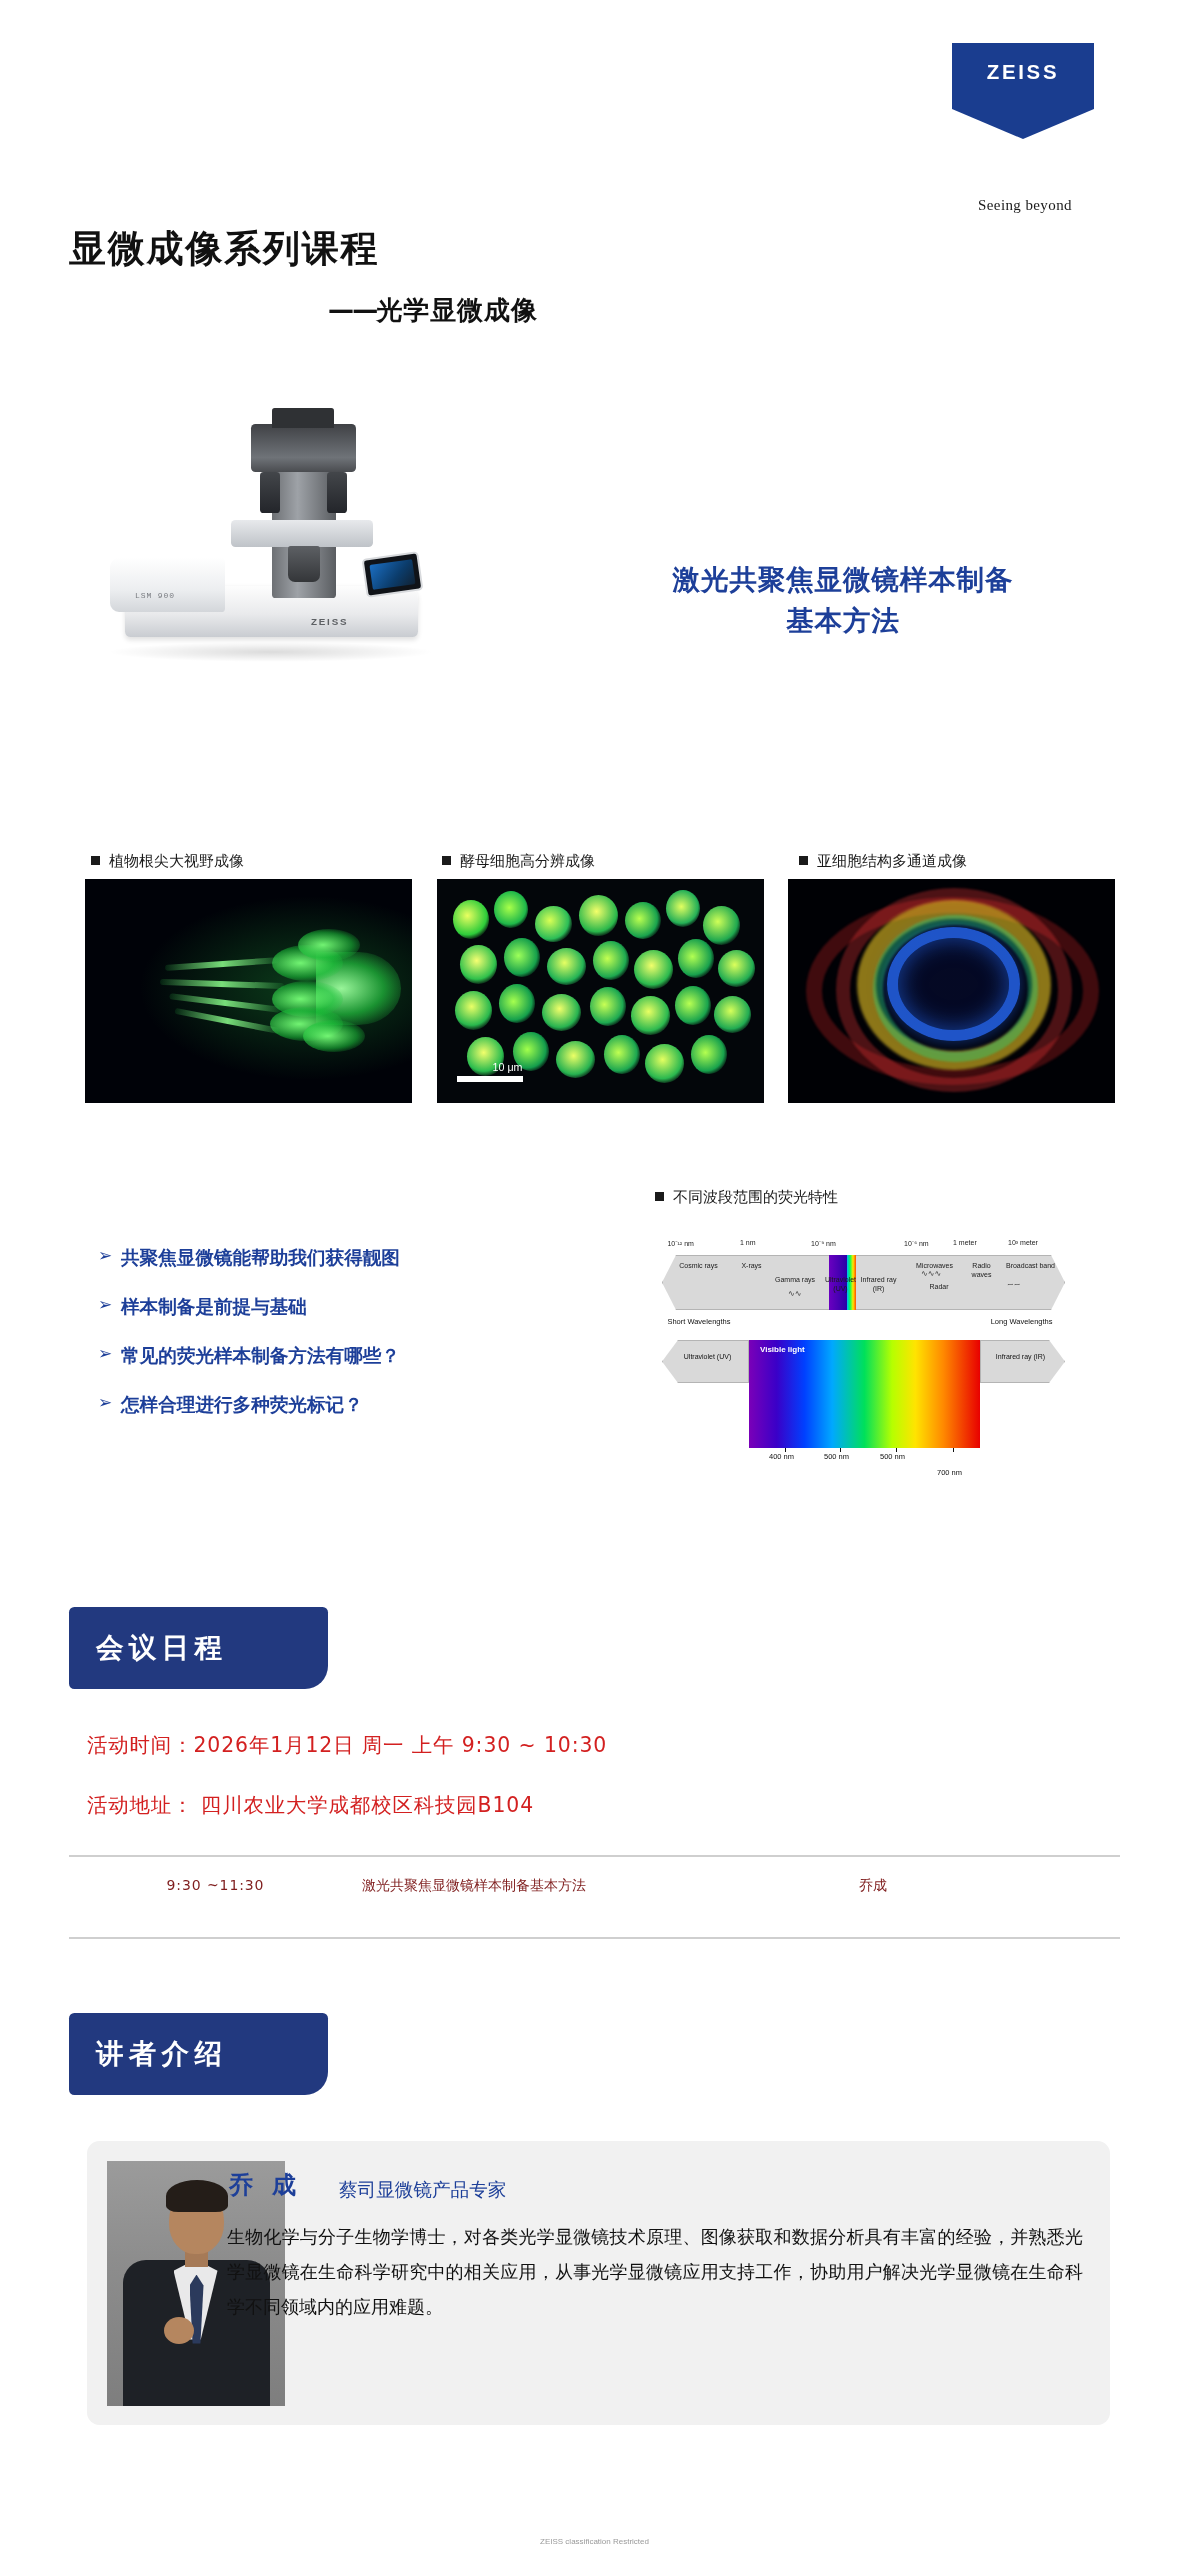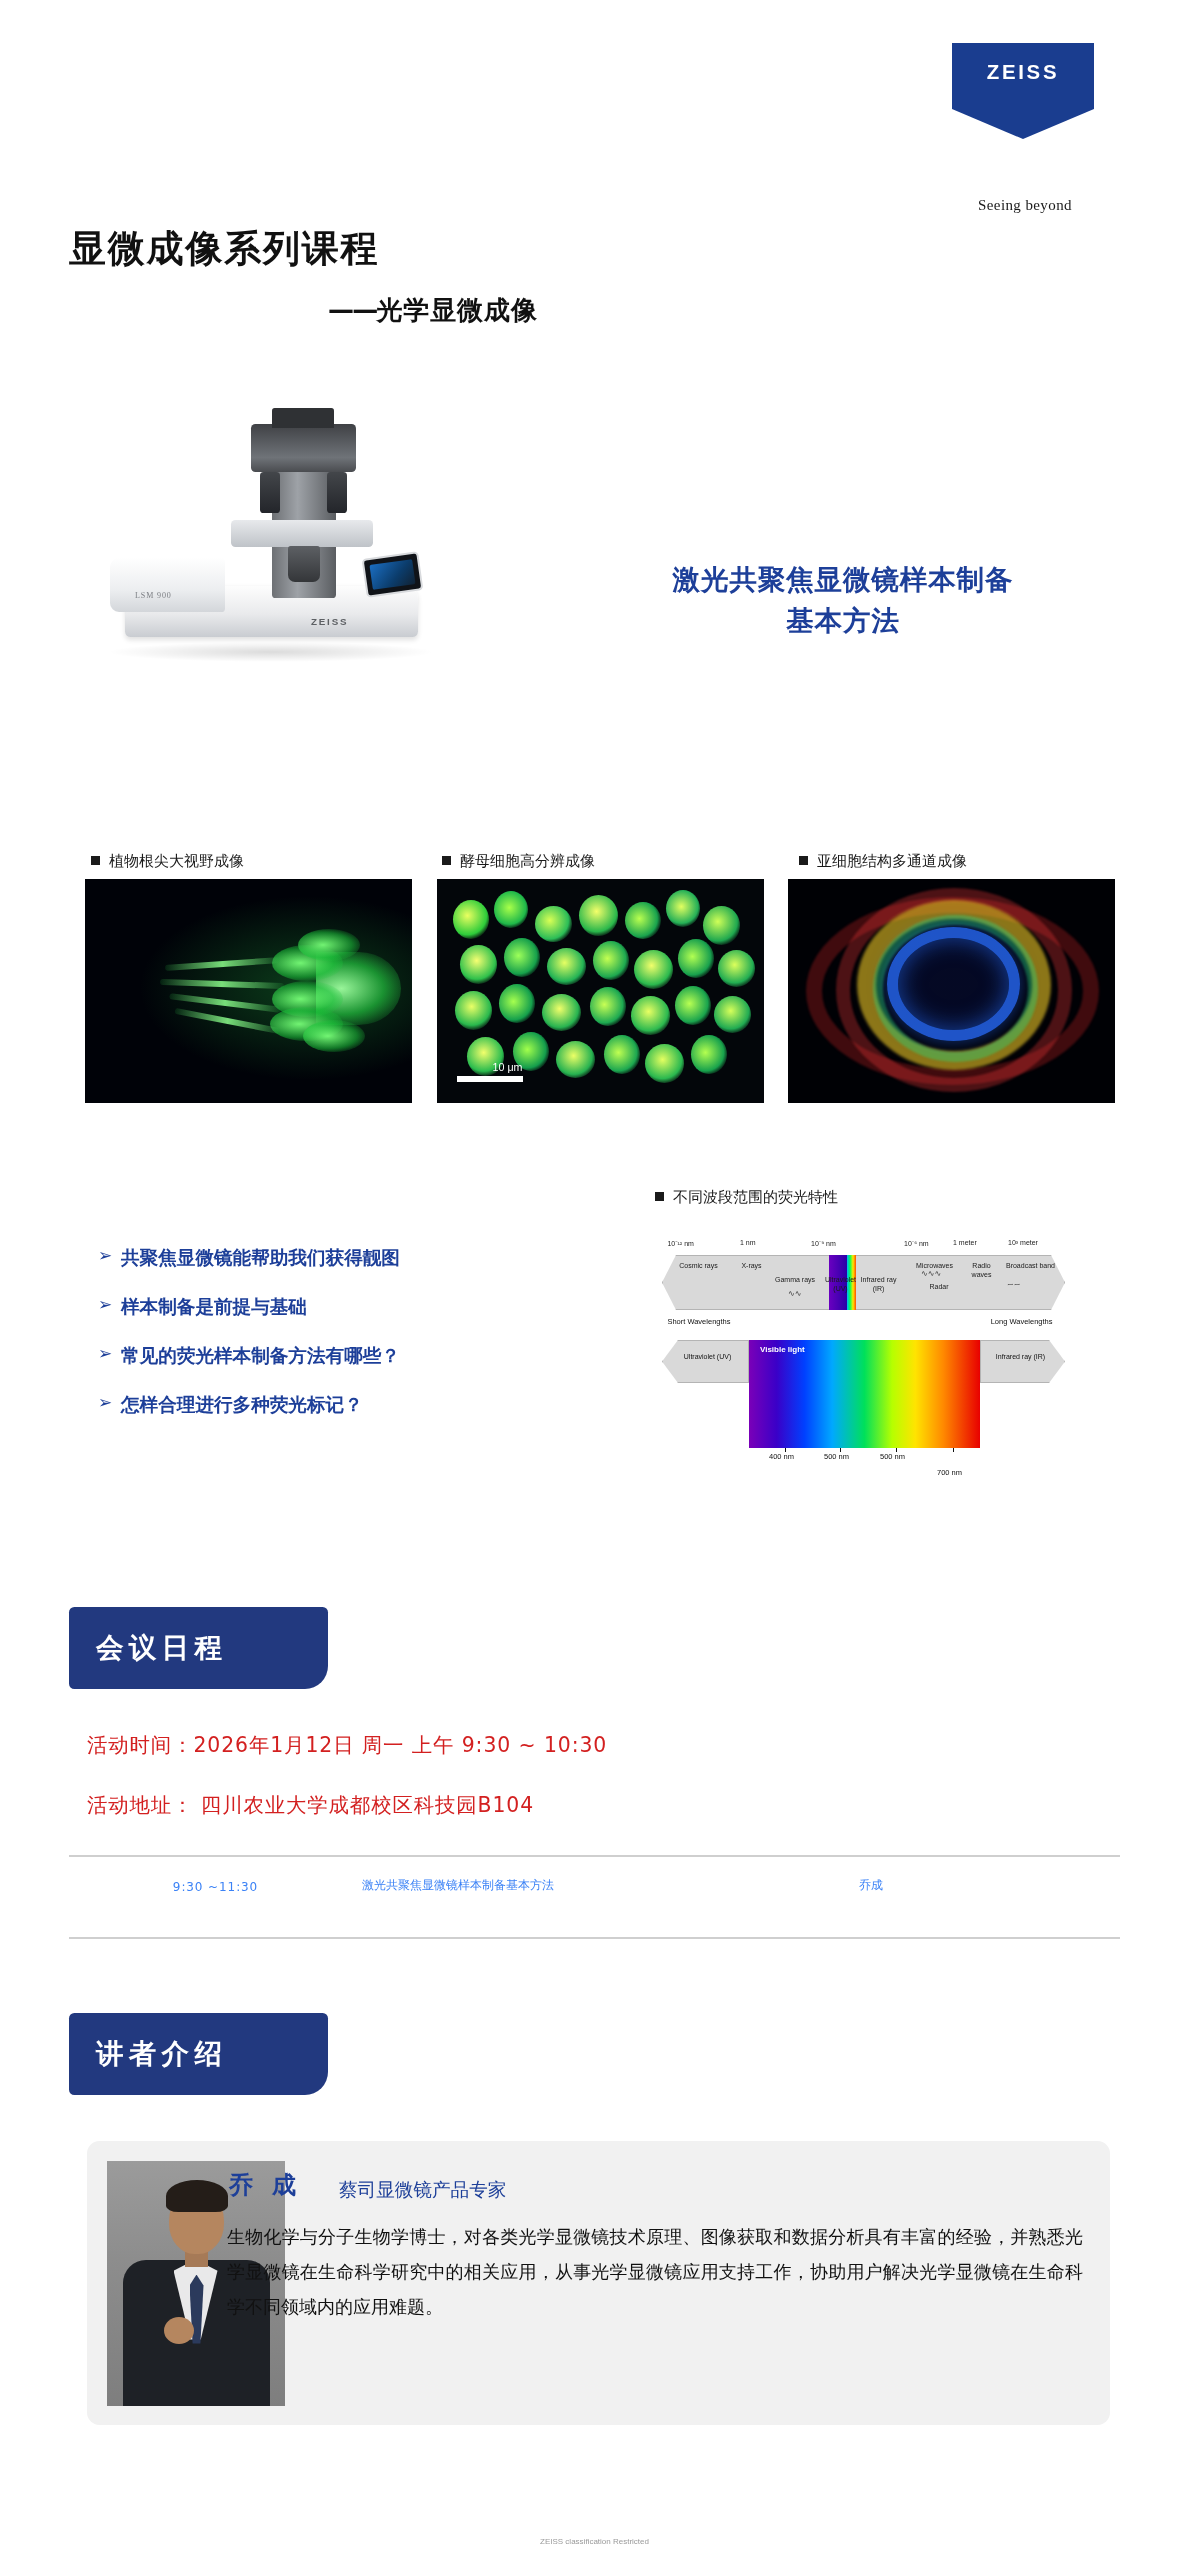--- a/index.html
+++ b/index.html
@@ -164,21 +164,21 @@
     left: 5.3px; top: 5.3px; right: 5.3px; bottom: 5.3px;
     background: linear-gradient(135deg,#1b6ec2,#0b3c6b 60%, #123 100%);
     border-radius: 1.8px;
   }
   .ms-label {
     position: absolute;
     left: 37px; top: 183px;
     font-size: 8px;
     color: #7a7d82;
     letter-spacing: 0.9px;
-    font-family: Liberation Serif, serif;
+    font-family: Liberation Mono, monospace;
   }
   .ms-zlabel {
     position: absolute;
     left: 213px; top: 208px;
     font-size: 9.8px;
     color: #5d6064;
     letter-spacing: 1.8px;
     font-weight: bold;
     font-family: "Liberation Sans", sans-serif;
   }
@@ -489,23 +489,23 @@
   }
   .rule1 { top: 1855px; }
   .rule2 { top: 1937px; }
 
   .agenda-row {
     position: absolute;
     top: 1877px;
     left: 69px;
     width: 1051px;
     display: flex;
-    align-items: flex-end;
-    font-size: 12px;
-    color: #3b82f6;
+    align-items: flex-start;
+    font-size: 14px;
+    color: #7f1d1d;
   }
   .agenda-row .c-time { width: 293px; text-align: center; letter-spacing: 0.9px; }
   .agenda-row .c-topic { width: 497px; }
   .agenda-row .c-person { width: 178px; }
 
   
   .speaker-card {
     position: absolute;
     left: 87px;
     top: 2141px;

